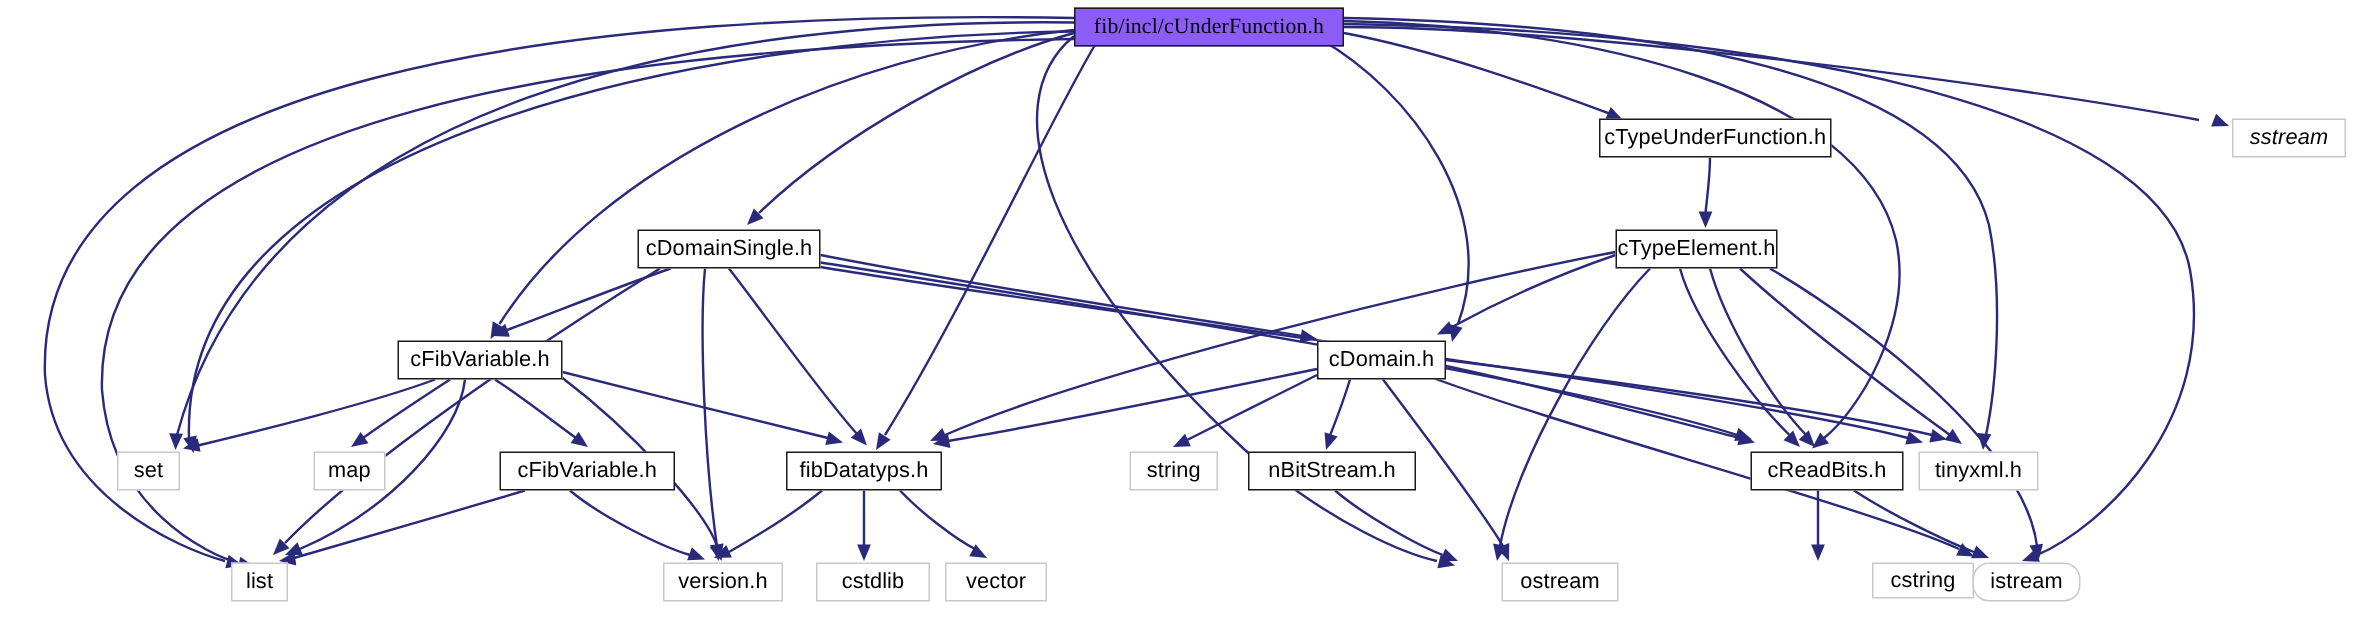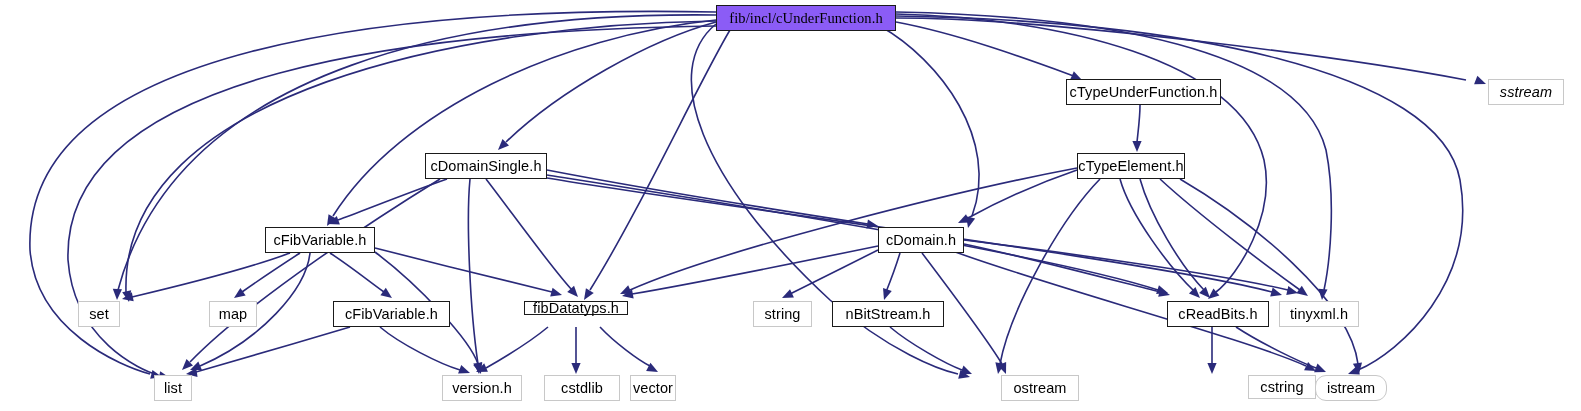--- a/index.html
+++ b/index.html
@@ -189,21 +189,21 @@
       </div>
       <div class="node sys" style="left: 78px; top: 301px; width: 42px; height: 26px;">
         <span class="node-label">set</span>
       </div>
       <div class="node sys" style="left: 209px; top: 301px; width: 48px; height: 26px;">
         <span class="node-label">map</span>
       </div>
       <div class="node proj" style="left: 333px; top: 301px; width: 117px; height: 26px;">
         <span class="node-label">cFibVariable.h</span>
       </div>
-      <div class="node proj" style="left: 524px; top: 301px; width: 104px; height: 14px; align-items: center;">
+      <div class="node proj" style="left: 524px; top: 301px; width: 104px; height: 26px; align-items: center;">
         <span class="node-label">fibDatatyps.h</span>
       </div>
       <div class="node sys" style="left: 753px; top: 301px; width: 59px; height: 26px;">
         <span class="node-label">string</span>
       </div>
       <div class="node proj" style="left: 832px; top: 301px; width: 112px; height: 26px;">
         <span class="node-label">nBitStream.h</span>
       </div>
       <div class="node proj" style="left: 1167px; top: 301px; width: 102px; height: 26px;">
         <span class="node-label">cReadBits.h</span>
@@ -213,21 +213,21 @@
       </div>
       <div class="node sys" style="left: 154px; top: 375px; width: 38px; height: 26px;">
         <span class="node-label">list</span>
       </div>
       <div class="node sys" style="left: 442px; top: 375px; width: 80px; height: 26px;">
         <span class="node-label">version.h</span>
       </div>
       <div class="node sys" style="left: 544px; top: 375px; width: 76px; height: 26px;">
         <span class="node-label">cstdlib</span>
       </div>
-      <div class="node sys" style="left: 630px; top: 375px; width: 46px; height: 26px;">
+      <div class="node sys" style="left: 630px; top: 375px; width: 68px; height: 26px;">
         <span class="node-label">vector</span>
       </div>
       <div class="node sys" style="left: 963px; top: 375px; width: 78px; height: 26px; margin-left: 38px;">
         <span class="node-label">ostream</span>
       </div>
       <div class="node sys" style="left: 1248px; top: 375px; width: 68px; height: 24px;">
         <span class="node-label">cstring</span>
       </div>
       <div class="node sys" style="left: 1315px; top: 375px; width: 72px; height: 26px; border-radius: 11px;">
         <span class="node-label">istream</span>

